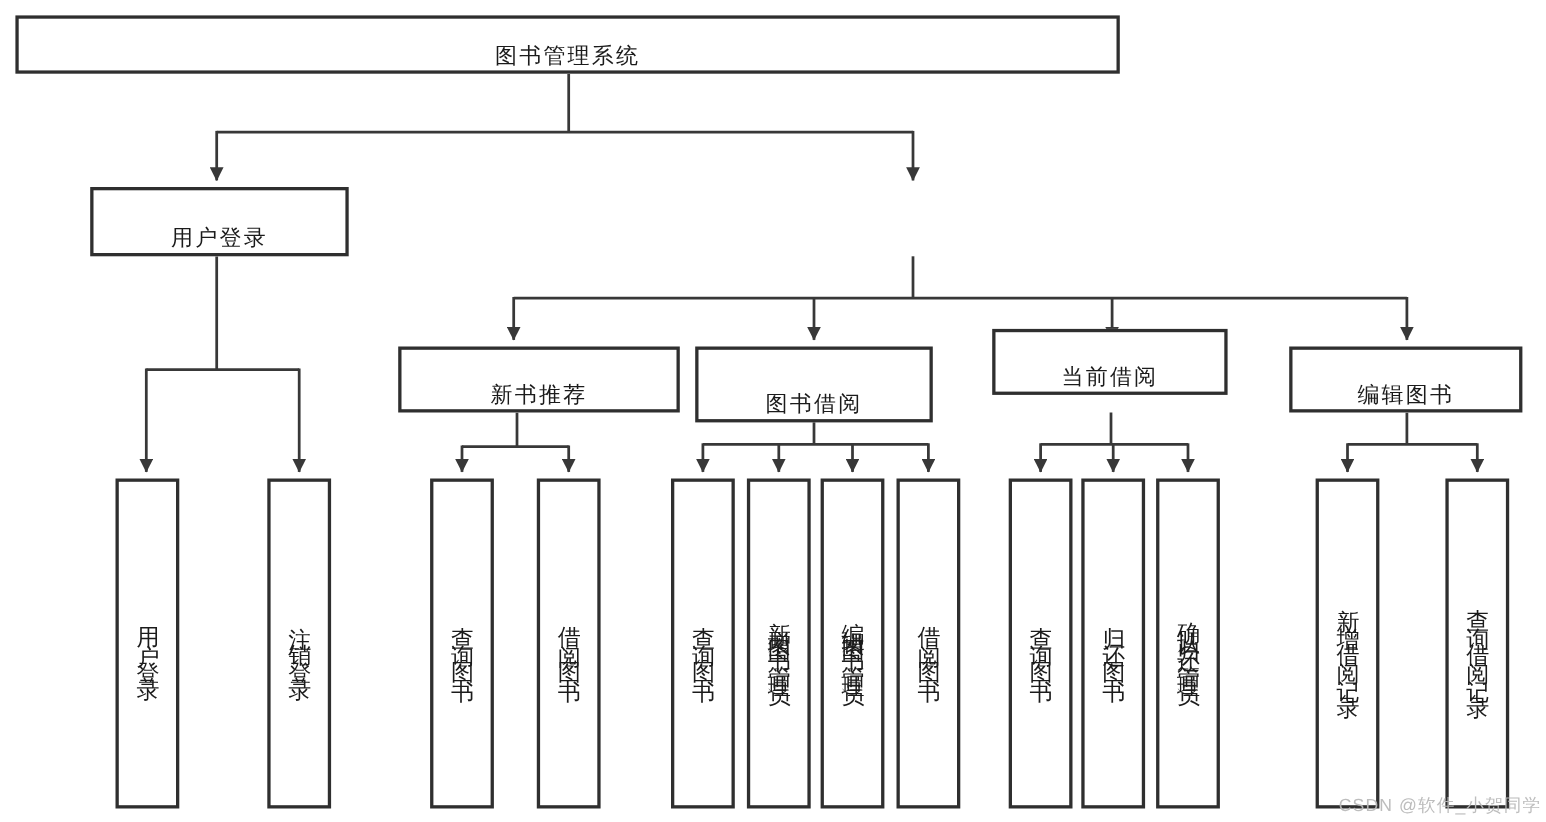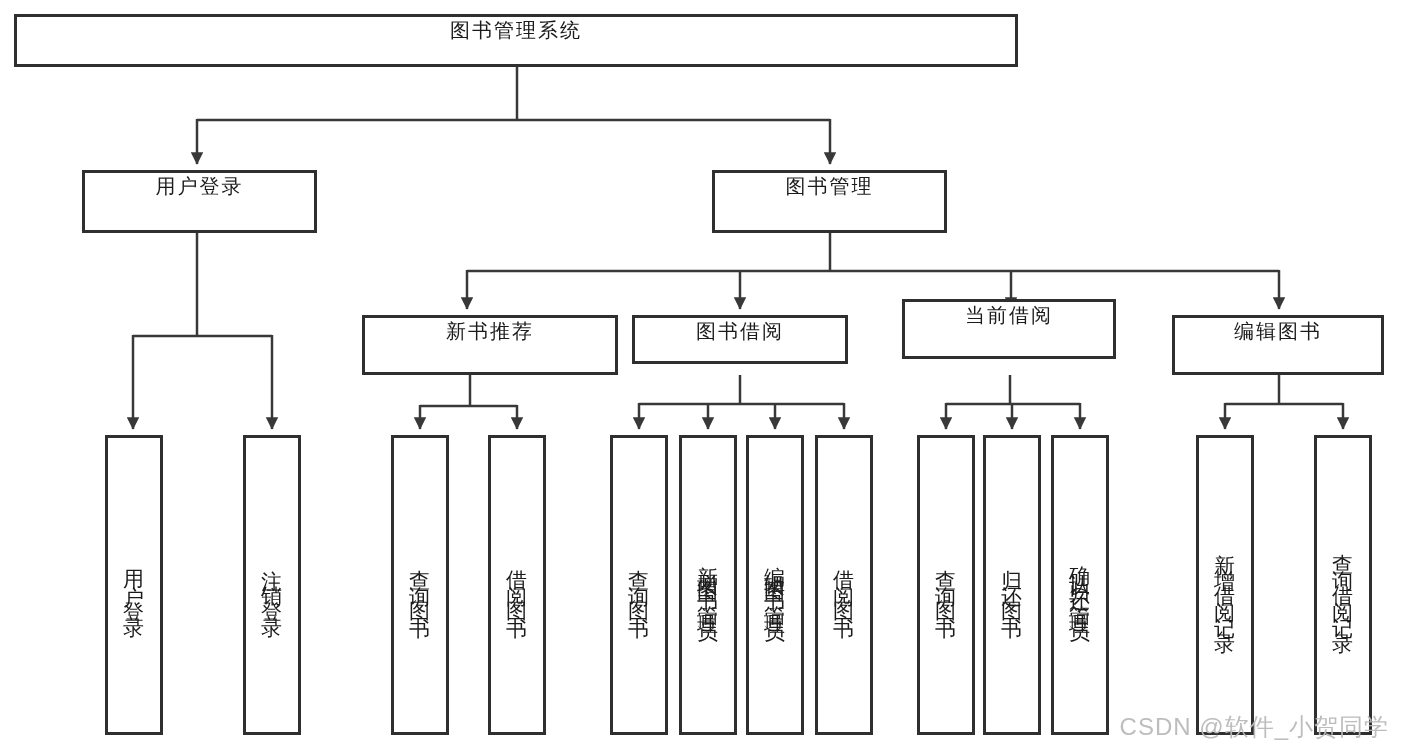--- a/index.html
+++ b/index.html
@@ -9,21 +9,21 @@
     height: 747px;
     background: #ffffff;
     font-family: "Liberation Sans", "DejaVu Sans", sans-serif;
     overflow: hidden;
   }
   .node {
     position: absolute;
     border: 3px solid #2f2f2f;
     background: #ffffff;
     display: flex;
-    align-items: flex-start;
+    align-items: flex-end;
     justify-content: center;
     font-size: 20px;
     color: #1b1b1b;
     letter-spacing: 2px;
     box-sizing: border-box;
   }
   .leaf {
     position: absolute;
     top: 435px;
     width: 58px;
@@ -46,23 +46,23 @@
   }
   .leaf .v.tight { letter-spacing: 8px; }
   #connectors {
     position: absolute;
     left: 0; top: 0;
     pointer-events: none;
   }
   #connectors line { stroke: #383838; stroke-width: 2.5; }
   .watermark {
     position: absolute;
-    right: 16px;
+    right: 4px;
     bottom: 4px;
-    font-size: 24px;
+    font-size: 16px;
     color: rgba(185,185,185,0.95);
     letter-spacing: 1px;
   }
 </style>
 </head>
 <body>
 
 <div id="stage">
 
   <svg id="connectors" width="1405" height="747">
@@ -113,28 +113,25 @@
     <line x1="1343" y1="403" x2="1343" y2="429" marker-end="url(#arw)"></line>
   </svg>
 
   <div class="node" style="left:14px; top:14px; width:1004px; height:53px;">
     <span>图书管理系统</span>
   </div>
 
   <div class="node" style="left:82px; top:170px; width:235px; height:63px;">
     <span>用户登录</span>
   </div>
-  <div class="node" style="left:712px; top:170px; width:235px; height:63px;">
-    <span>图书管理</span>
-  </div>
 
   <div class="node" style="left:362px; top:315px; width:256px; height:60px;">
     <span>新书推荐</span>
   </div>
-  <div class="node" style="left:632px; top:315px; width:216px; height:49px;">
+  <div class="node" style="left:632px; top:315px; width:216px; height:69px;">
     <span>图书借阅</span>
   </div>
   <div class="node" style="left:902px; top:299px; width:214px; height:60px;">
     <span>当前借阅</span>
   </div>
   <div class="node" style="left:1172px; top:315px; width:212px; height:60px;">
     <span>编辑图书</span>
   </div>
 
   <div class="leaf" style="left:105px;">

